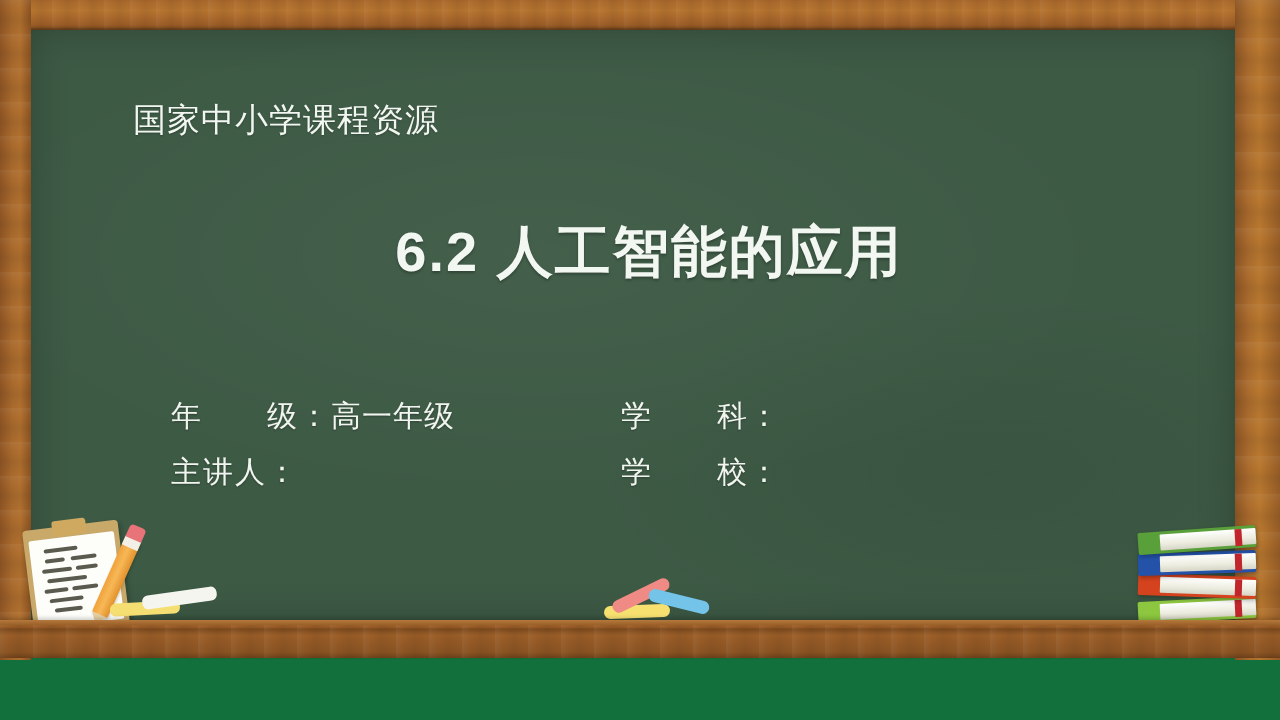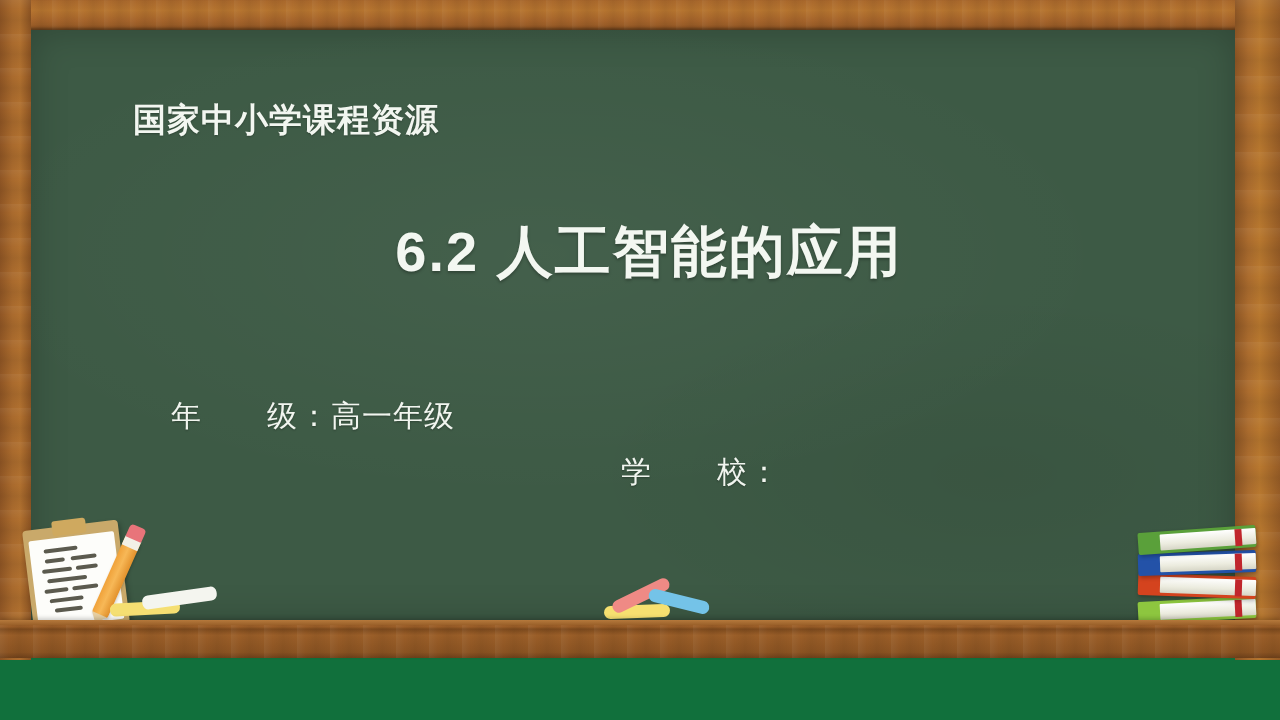--- a/index.html
+++ b/index.html
@@ -93,21 +93,21 @@
       #3d5a45;
     box-shadow: inset 0 0 36px rgba(0,0,0,0.22);
     overflow: hidden;
   }
 
   
   .kicker {
     position: absolute;
     left: 102px; top: 68px;
     font-family: "Liberation Sans", "DejaVu Sans", sans-serif;
-    font-weight: bold;
+    font-weight: normal;
     font-size: 33px;
     letter-spacing: 1px;
     color: #f2f6f0;
     text-shadow: 0 1px 2px rgba(0,0,0,0.25);
     white-space: nowrap;
   }
   .main-title {
     position: absolute;
     left: 0; top: 185px;
     width: 1236px;
@@ -295,22 +295,24 @@
     <div class="kicker">国家中小学课程资源</div>
 
     <div class="main-title">6.2 人工智能的应用</div>
 
     <div class="meta">
       <div class="cell">
         <span class="lbl">年　　级：</span>
           <span class="val">高一年级</span>
       </div>
       <div class="cell">
+        <span class="lbl">学　　科：</span>
       </div>
       <div class="cell">
+        <span class="lbl">主讲人：</span>
       </div>
       <div class="cell">
         <span class="lbl">学　　校：</span>
       </div>
     </div>
 
   </div>
 
   <div class="wood-top"></div>
   <div class="wood-left"></div>

